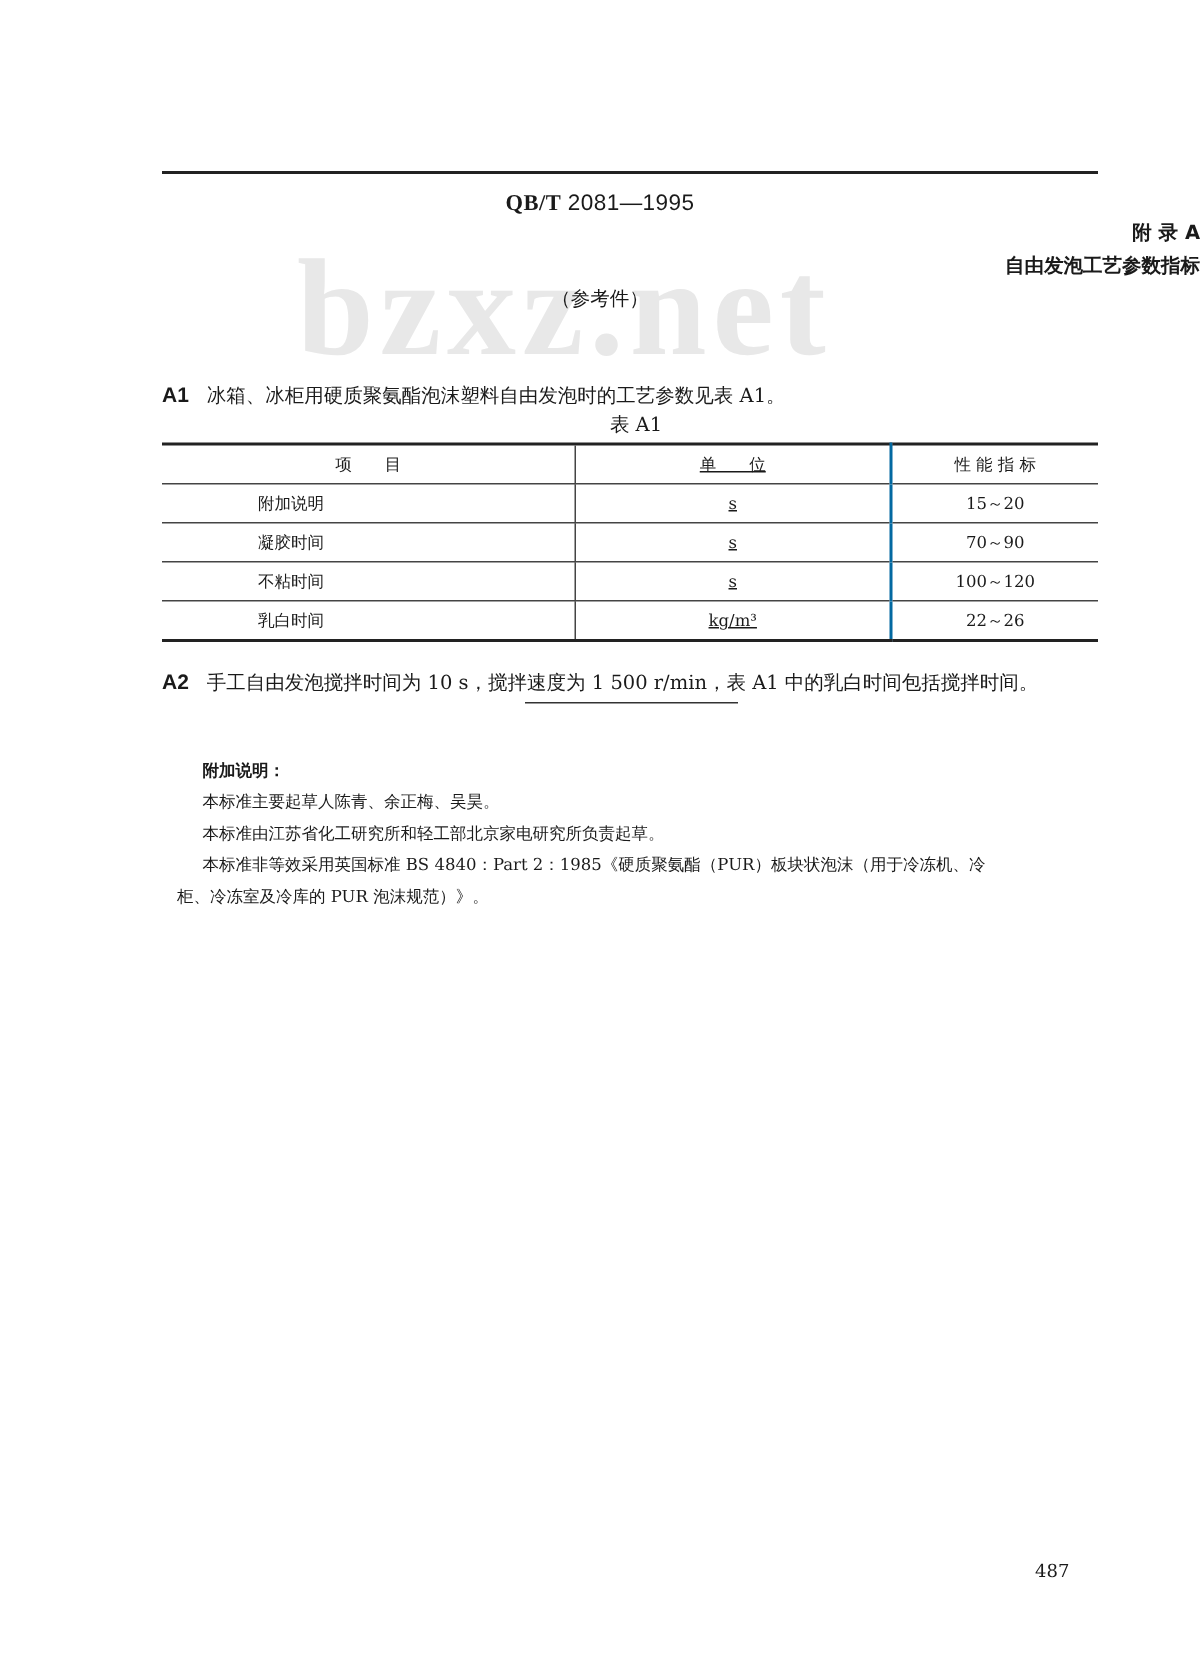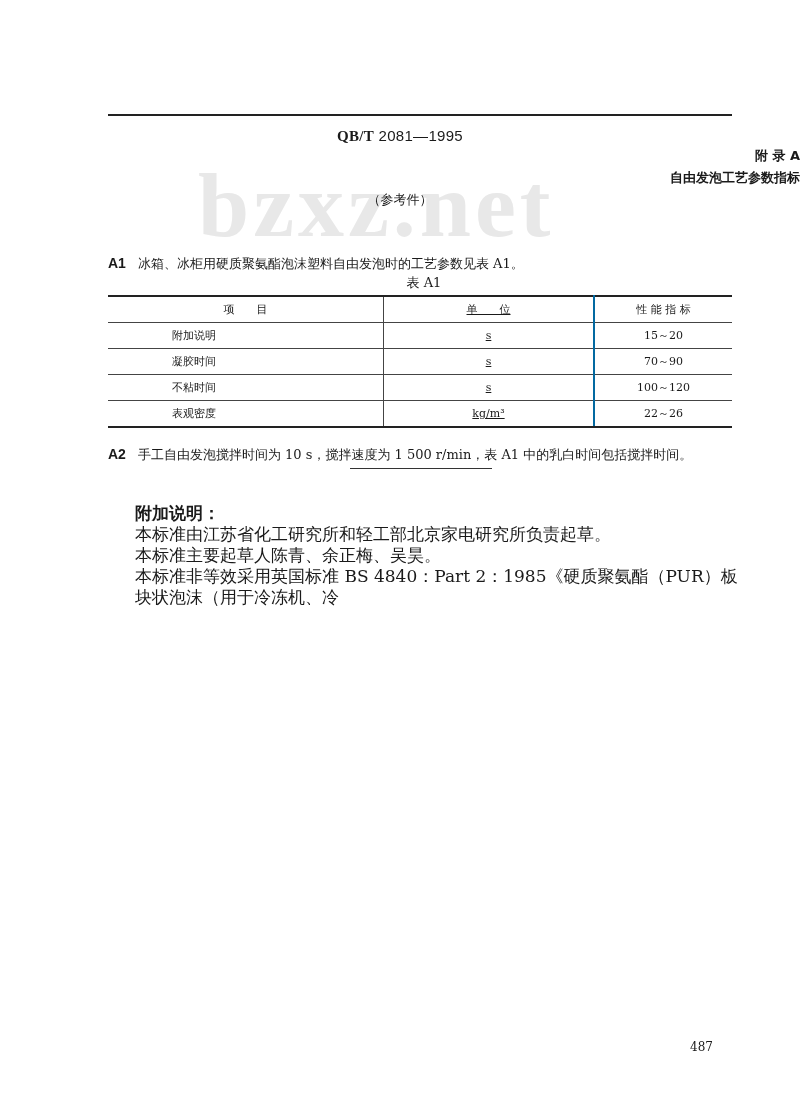--- a/index.html
+++ b/index.html
@@ -26,21 +26,21 @@
   table.spec {
     position: absolute; top: 295px; left: 108px; width: 624px; border-collapse: collapse; font-size: 11px;
   }
   table.spec td, table.spec th { height: 23px; text-align: center; font-weight: normal; border-bottom: 1px solid #444; }
   table.spec tr:first-child th { border-top: 2px solid #222; }
   table.spec tr:last-child td { border-bottom: 2px solid #222; }
   table.spec .col1 { width: 210px; border-right: 1px solid #444; font-family: Liberation Serif, serif; }
   table.spec .col2 { width: 207px; border-right: 2px solid #0369a1; text-decoration: underline; }
   table.spec td.col1 { text-align: left; padding-left: 64px; }
   .short-rule { position: absolute; top: 468px; left: 350px; width: 142px; height: 1px; background: #333; }
-  .notes { position: absolute; top: 503px; left: 135px; width: 605px; font-size: 17px; line-height: 21px; }
+  .notes { position: absolute; top: 503px; left: 135px; width: 605px; font-size: 11px; line-height: 21px; }
   .notes .notes-title { font-family: "DejaVu Sans", sans-serif; font-weight: bold; }
   .notes .hang { margin-left: -17px; }
   .page-num { position: absolute; top: 1040px; left: 690px; font-size: 12px; }
 </style>
 </head>
 <body>
 
 <div class="header-code">
   <span class="code-prefix">QB/T</span>
   <span>2081—1995</span>
@@ -77,33 +77,34 @@
     <td class="col1">凝胶时间</td>
     <td class="col2">s</td>
     <td>70～90</td>
   </tr>
   <tr>
     <td class="col1">不粘时间</td>
     <td class="col2">s</td>
     <td>100～120</td>
   </tr>
   <tr>
-    <td class="col1">表观密度</td>
+    <td class="col1">乳白时间</td>
     <td class="col2">kg/m³</td>
     <td>22～26</td>
   </tr>
 </tbody>
   </table>
 
 <div class="para" style="top:425px;margin-top:20px;">
   <span class="label">A2</span><span>手工自由发泡搅拌时间为 10 s，搅拌速度为 1 500 r/min，表 A1 中的乳白时间包括搅拌时间。</span>
 </div>
 
 <div class="short-rule"></div>
 
 <div class="notes">
   <div class="notes-title">附加说明：</div>
+  <div>本标准主要起草人陈青、余正梅、吴昊。</div>
   <div>本标准由江苏省化工研究所和轻工部北京家电研究所负责起草。</div>
-  <div>本标准主要起草人陈青、余正梅、吴昊。</div>
   <div>本标准非等效采用英国标准 BS 4840：Part 2：1985《硬质聚氨酯（PUR）板块状泡沫（用于冷冻机、冷</div>
+  <div class="hang">柜、冷冻室及冷库的 PUR 泡沫规范）》。</div>
 </div>
 
 <div class="page-num">487</div>
 
 </body></html>

